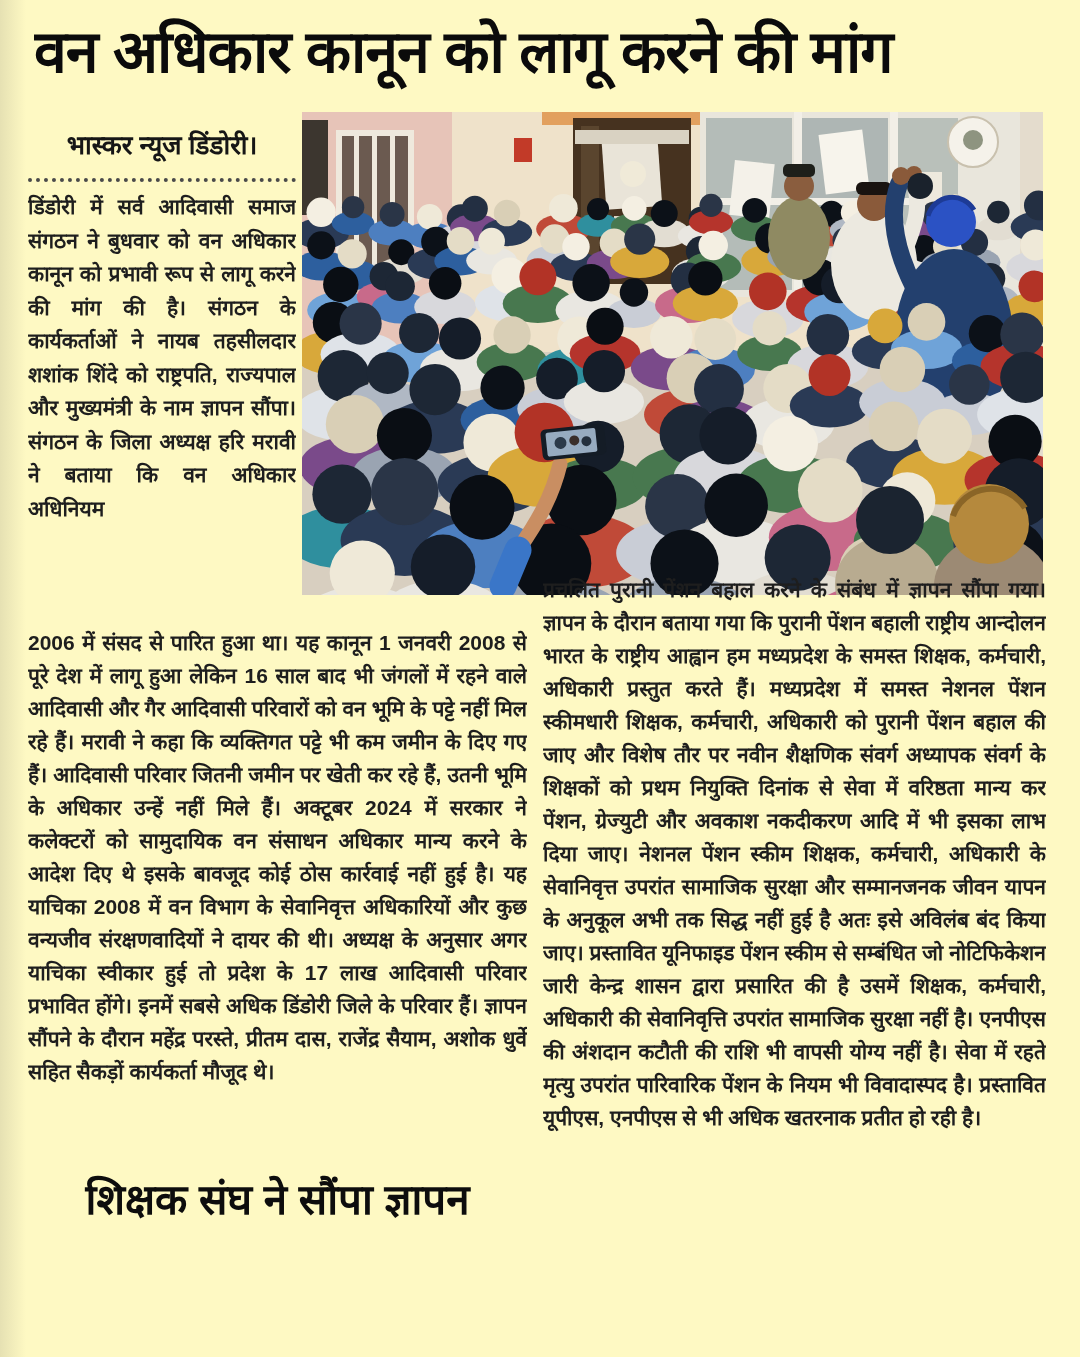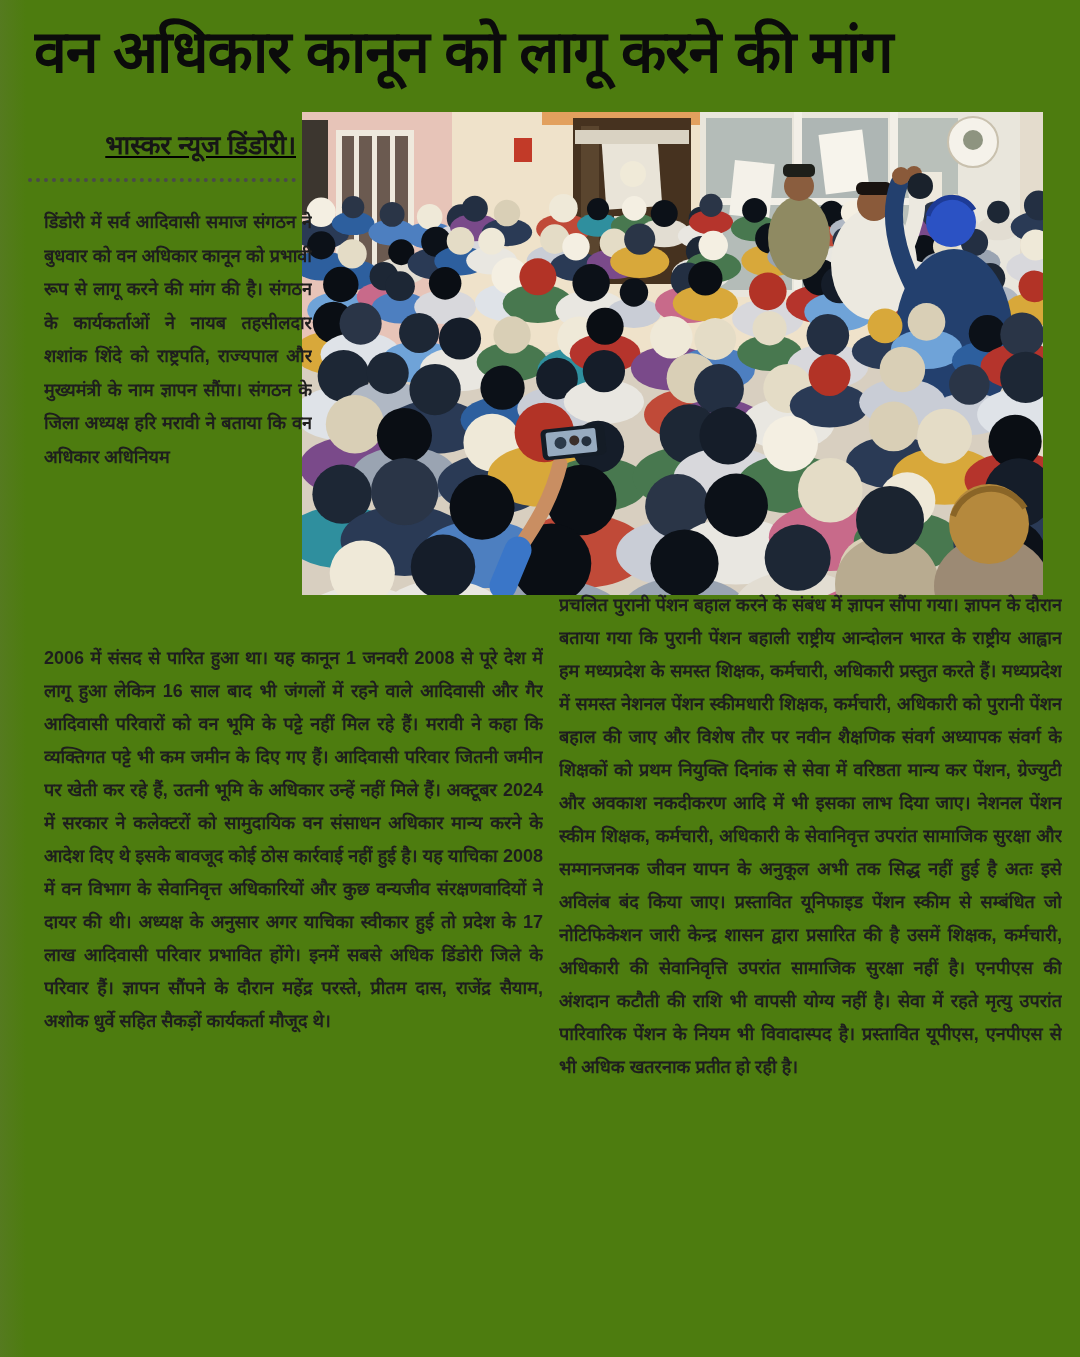--- a/index.html
+++ b/index.html
@@ -5,50 +5,49 @@
   html,body{margin:0;padding:0;}
   body{
     width:1080px;height:1357px;
     background:#f1f0ed;
     font-family:"Liberation Sans", sans-serif;
     position:relative;
     overflow:hidden;
   }
   .page{
     position:absolute;left:0;top:0;width:1080px;height:1357px;
-    background:#4d7c0f;
+    background:#fef9c3;
   }
   .page::before{ 
     content:"";position:absolute;left:0;top:0;bottom:0;width:26px;
     background:linear-gradient(90deg,rgba(120,115,105,.18),rgba(120,115,105,0));
     pointer-events:none;
   }
   .headline{
     position:absolute;left:34px;top:8px;width:1014px;height:92px;
     margin:0;font-size:59px;line-height:88px;font-weight:700;color:#0b0b0b;
     letter-spacing:-1px;white-space:nowrap;overflow:hidden;
   }
   .byline-wrap{
     position:absolute;left:28px;top:126px;width:268px;
-    text-align:right;
+    text-align:center;
     border-bottom:4px dotted #4a4a4a;
     padding-bottom:16px;
-    text-decoration:underline;
   }
   .byline-text{
     font-size:26px;font-weight:700;color:#161616;
   }
   .photo{
     position:absolute;left:302px;top:112px;width:741px;height:483px;
     background:#d9d0c2;overflow:hidden;
   }
   .photo svg{display:block;width:741px;height:483px;}
   .bodycopy{
-    margin:16px;color:#1e1e1e;font-weight:600;
-    font-size:18px;line-height:33px;text-align:justify;
+    margin:0;color:#1e1e1e;font-weight:600;
+    font-size:21px;line-height:33px;text-align:justify;
     overflow:hidden;position:absolute;
   }
   .col-narrow{left:28px;top:190px;width:268px;height:404px;line-height:33.5px;}
   .col-left-wide{left:28px;top:626px;width:499px;height:572px;}
   .subhead{
     position:absolute;left:28px;top:1168px;width:499px;height:64px;margin:0;
     font-size:42px;line-height:64px;font-weight:700;color:#0d0d0d;text-align:center;
     white-space:nowrap;overflow:hidden;
   }
   .col-left-bottom{left:28px;top:1240px;width:499px;height:104px;}
@@ -392,17 +391,18 @@
           <circle cx="45" cy="16" r="5" fill="#24303e"></circle>
         </g>
       </g>
     </svg>
   </div>
 
   <p class="bodycopy col-narrow">डिंडोरी में सर्व आदिवासी समाज संगठन ने बुधवार को वन अधिकार कानून को प्रभावी रूप से लागू करने की मांग की है। संगठन के कार्यकर्ताओं ने नायब तहसीलदार शशांक शिंदे को राष्ट्रपति, राज्यपाल और मुख्यमंत्री के नाम ज्ञापन सौंपा। संगठन के जिला अध्यक्ष हरि मरावी ने बताया कि वन अधिकार अधिनियम</p>
 
   <p class="bodycopy col-left-wide">2006 में संसद से पारित हुआ था। यह कानून 1 जनवरी 2008 से पूरे देश में लागू हुआ लेकिन 16 साल बाद भी जंगलों में रहने वाले आदिवासी और गैर आदिवासी परिवारों को वन भूमि के पट्टे नहीं मिल रहे हैं। मरावी ने कहा कि व्यक्तिगत पट्टे भी कम जमीन के दिए गए हैं। आदिवासी परिवार जितनी जमीन पर खेती कर रहे हैं, उतनी भूमि के अधिकार उन्हें नहीं मिले हैं। अक्टूबर 2024 में सरकार ने कलेक्टरों को सामुदायिक वन संसाधन अधिकार मान्य करने के आदेश दिए थे इसके बावजूद कोई ठोस कार्रवाई नहीं हुई है। यह याचिका 2008 में वन विभाग के सेवानिवृत्त अधिकारियों और कुछ वन्यजीव संरक्षणवादियों ने दायर की थी। अध्यक्ष के अनुसार अगर याचिका स्वीकार हुई तो प्रदेश के 17 लाख आदिवासी परिवार प्रभावित होंगे। इनमें सबसे अधिक डिंडोरी जिले के परिवार हैं। ज्ञापन सौंपने के दौरान महेंद्र परस्ते, प्रीतम दास, राजेंद्र सैयाम, अशोक धुर्वे सहित सैकड़ों कार्यकर्ता मौजूद थे।</p>
 
+  <h2 class="subhead">शिक्षक संघ ने सौंपा ज्ञापन</h2>
 
 
   <p class="bodycopy col-right">प्रचलित पुरानी पेंशन बहाल करने के संबंध में ज्ञापन सौंपा गया। ज्ञापन के दौरान बताया गया कि पुरानी पेंशन बहाली राष्ट्रीय आन्दोलन भारत के राष्ट्रीय आह्वान हम मध्यप्रदेश के समस्त शिक्षक, कर्मचारी, अधिकारी प्रस्तुत करते हैं। मध्यप्रदेश में समस्त नेशनल पेंशन स्कीमधारी शिक्षक, कर्मचारी, अधिकारी को पुरानी पेंशन बहाल की जाए और विशेष तौर पर नवीन शैक्षणिक संवर्ग अध्यापक संवर्ग के शिक्षकों को प्रथम नियुक्ति दिनांक से सेवा में वरिष्ठता मान्य कर पेंशन, ग्रेज्युटी और अवकाश नकदीकरण आदि में भी इसका लाभ दिया जाए। नेशनल पेंशन स्कीम शिक्षक, कर्मचारी, अधिकारी के सेवानिवृत्त उपरांत सामाजिक सुरक्षा और सम्मानजनक जीवन यापन के अनुकूल अभी तक सिद्ध नहीं हुई है अतः इसे अविलंब बंद किया जाए। प्रस्तावित यूनिफाइड पेंशन स्कीम से सम्बंधित जो नोटिफिकेशन जारी केन्द्र शासन द्वारा प्रसारित की है उसमें शिक्षक, कर्मचारी, अधिकारी की सेवानिवृत्ति उपरांत सामाजिक सुरक्षा नहीं है। एनपीएस की अंशदान कटौती की राशि भी वापसी योग्य नहीं है। सेवा में रहते मृत्यु उपरांत पारिवारिक पेंशन के नियम भी विवादास्पद है। प्रस्तावित यूपीएस, एनपीएस से भी अधिक खतरनाक प्रतीत हो रही है।</p>
 
 </div>
 
 </body></html>

